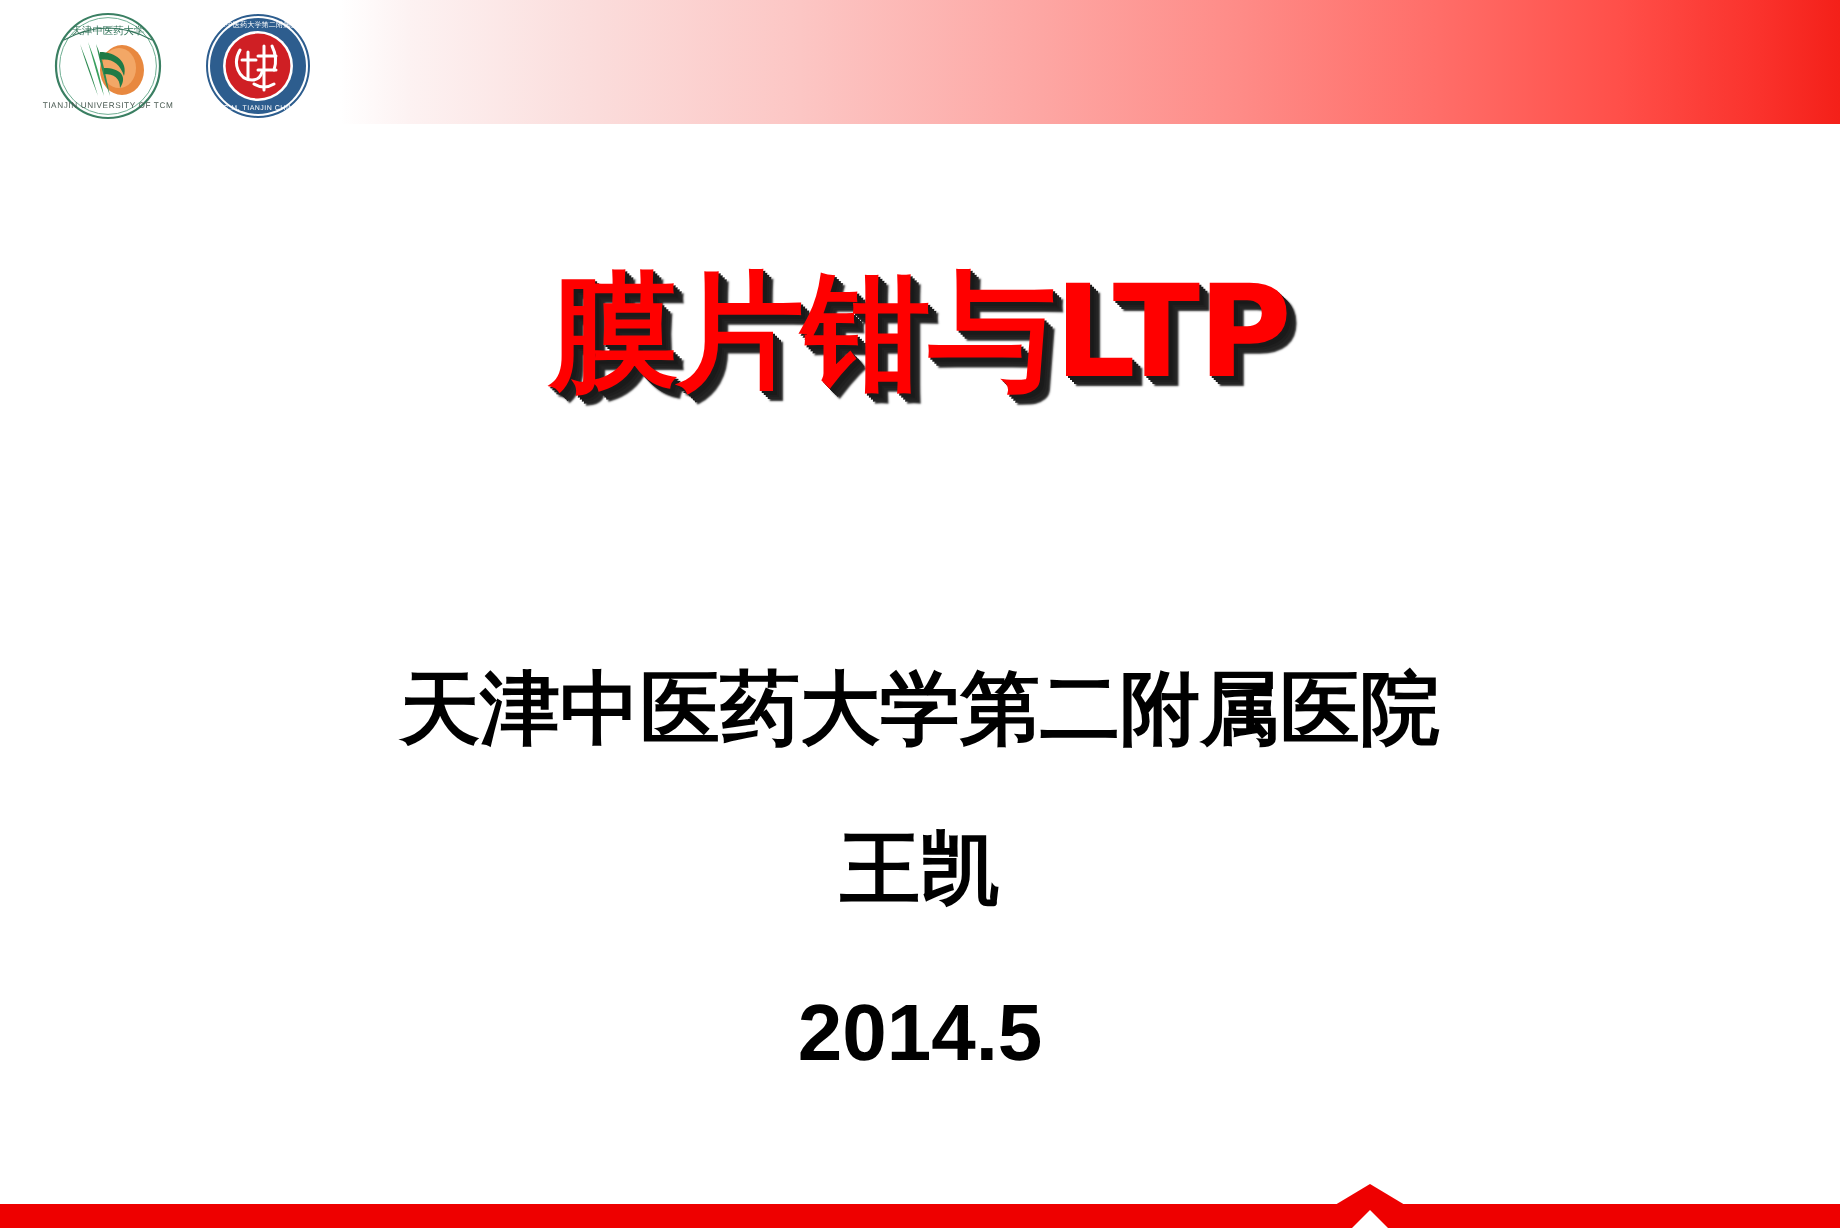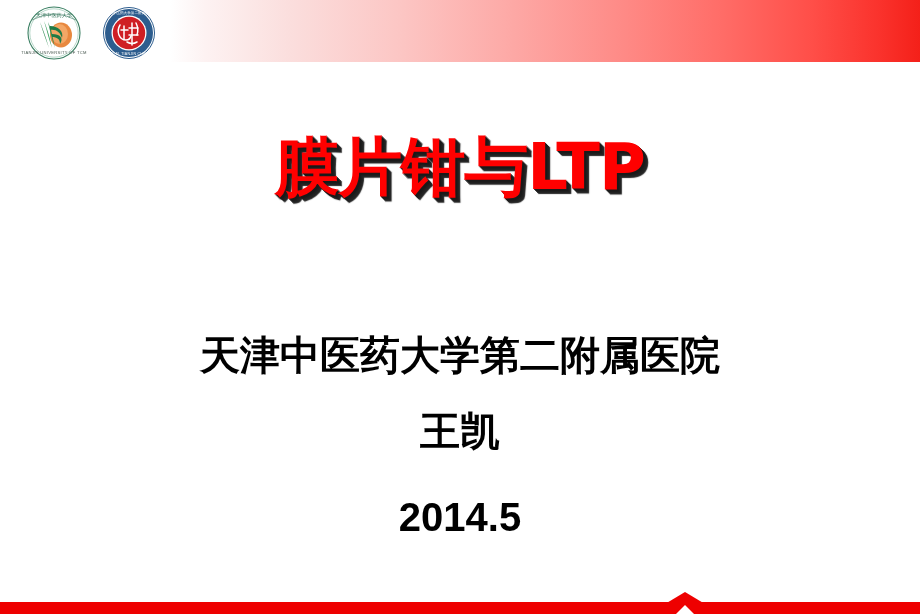--- a/index.html
+++ b/index.html
@@ -85,21 +85,21 @@
   .org-line {
     font-family: "DejaVu Sans", "Liberation Sans", sans-serif;
     font-size: 40px;
     font-weight: bold;
     letter-spacing: 0px;
     line-height: 1.15;
     margin: 0;
     white-space: nowrap;
   }
   .author-line {
-    font-family: Liberation Mono, monospace;
+    font-family: Liberation Sans, sans-serif;
     font-size: 40px;
     font-weight: bold;
     margin: 0;
     padding-top: 34px;
     line-height: 1.15;
   }
   .date-line {
     font-family: Liberation Sans, sans-serif;
     font-size: 40px;
     font-weight: bold;

